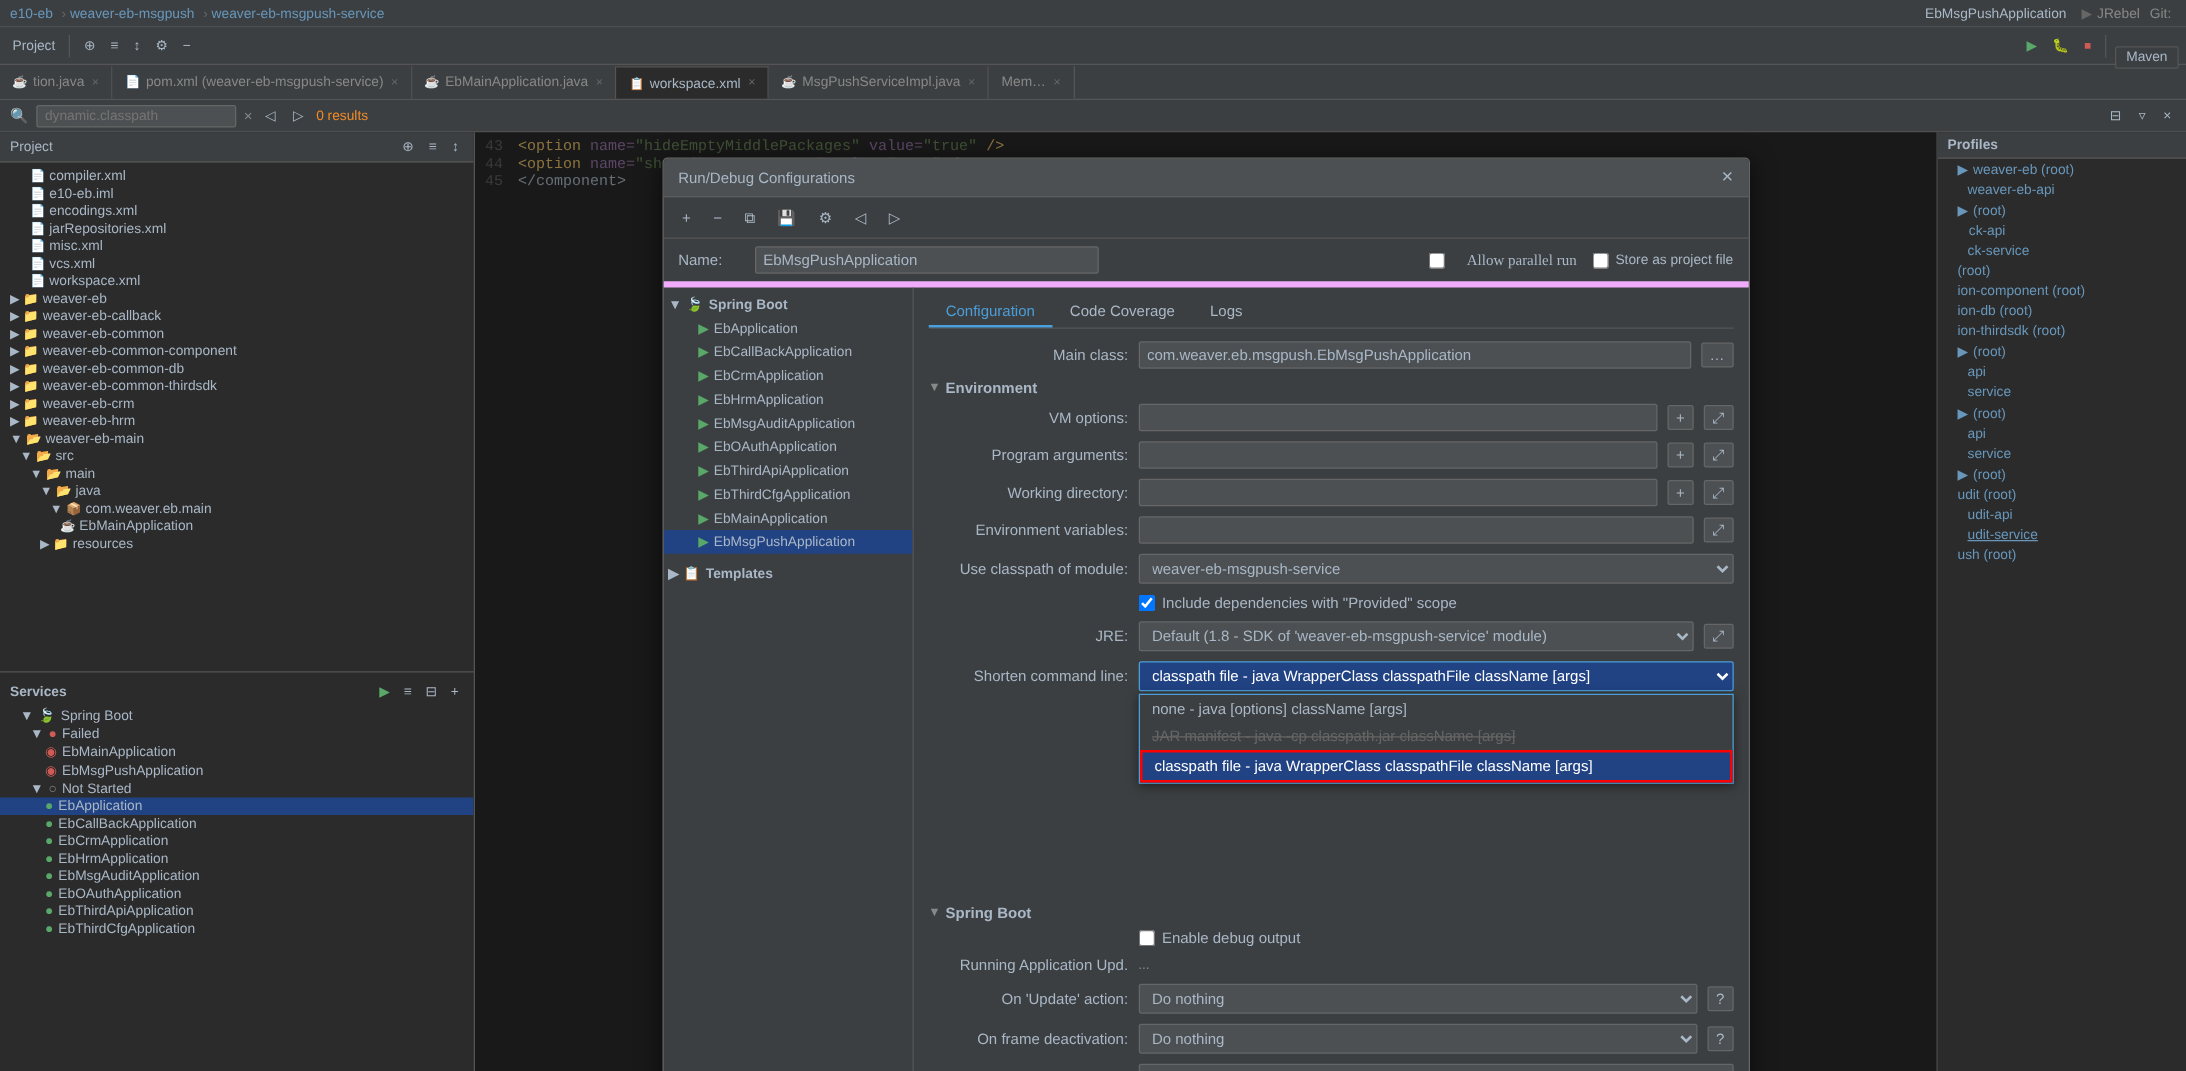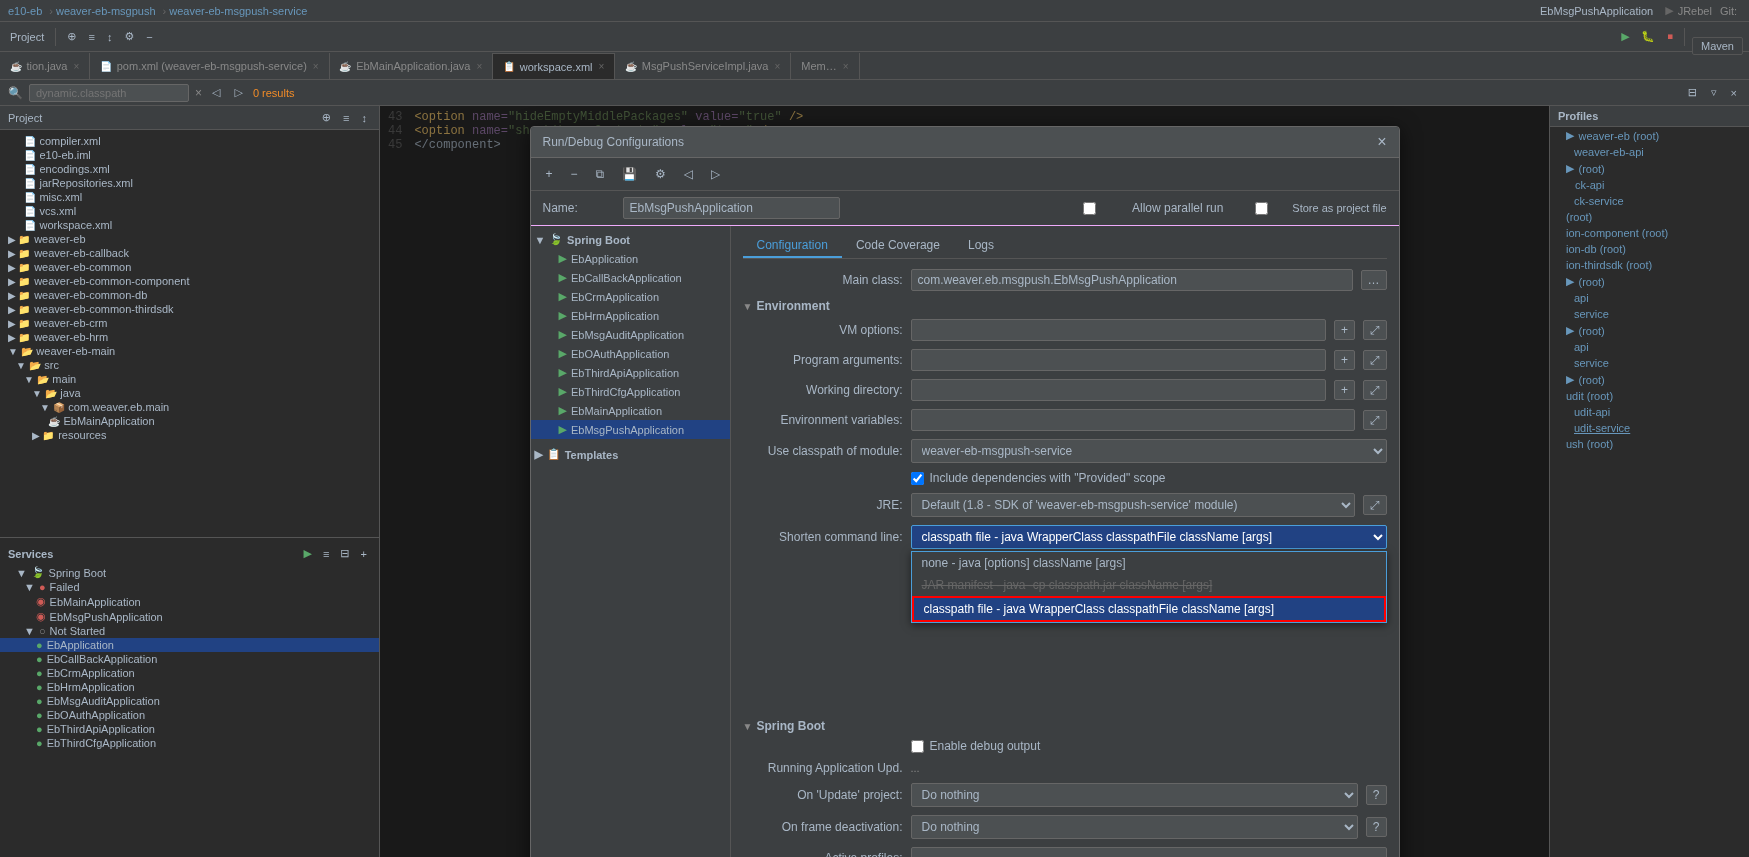--- a/index.html
+++ b/index.html
@@ -235,34 +235,34 @@
       padding: 2px 6px;
       font-size: 12px;
       border-radius: 2px;
     }
 
     
     .name-row {
       padding: 6px 12px;
       display: flex;
       align-items: center;
-      gap: 20px;
-      border-bottom: 1px solid #f0abfc;
+      gap: 1px;
+      border-bottom: 5px solid #f0abfc;
     }
     .name-label { font-size: 12px; color: #a9b7c6; min-width: 60px; }
     .name-input {
       flex: 1;
       background: #4c5052;
       border: 1px solid #666;
       color: #a9b7c6;
       padding: 3px 6px;
       font-size: 12px;
       border-radius: 2px;
     }
-    .name-checkbox { margin-left: 12px; }
+    .name-checkbox { margin-left: 12px; font-family: Liberation Serif, serif; }
     .store-label { font-size: 11px; color: #a9b7c6; }
 
     
     .dialog-body {
       display: flex;
       flex: 1;
       overflow: hidden;
     }
 
     
@@ -961,21 +961,21 @@
                 <input type="checkbox" style="">
                 <span>Enable debug output</span>
               </div>
 
               <div class="form-row">
                 <label class="form-label">Running Application Upd.</label>
                 <span style="font-size:11px; color:#888; flex:1;">...</span>
               </div>
 
               <div class="form-row">
-                <label class="form-label">On 'Update' project:</label>
+                <label class="form-label">On 'Update' action:</label>
                 <select class="form-select">
                   <option>Do nothing</option>
                 </select>
                 <button class="form-btn">?</button>
               </div>
 
               <div class="form-row">
                 <label class="form-label">On frame deactivation:</label>
                 <select class="form-select">
                   <option>Do nothing</option>

